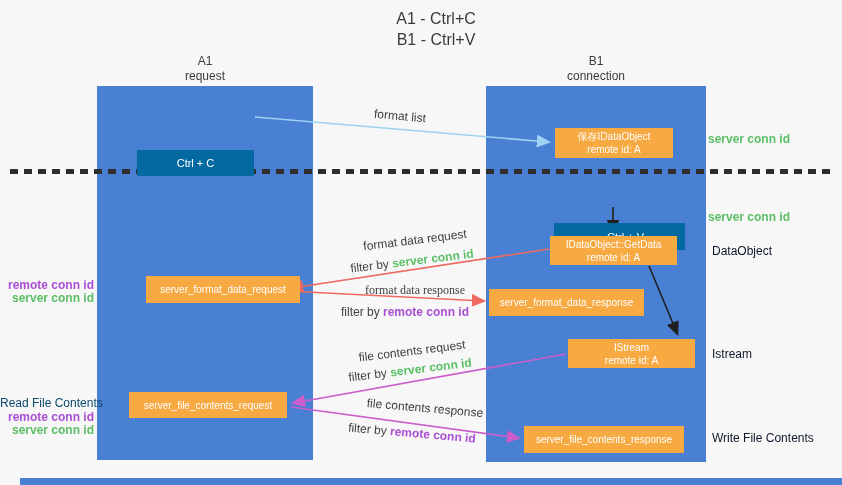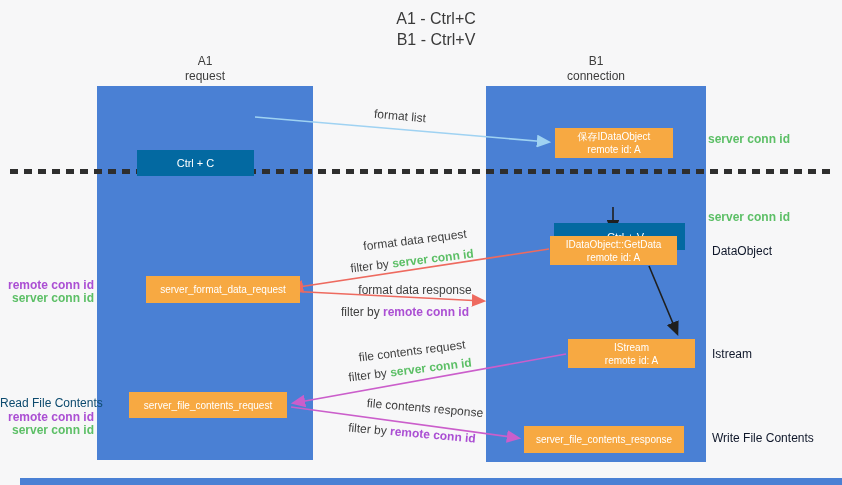--- a/index.html
+++ b/index.html
@@ -128,20 +128,23 @@
     <span class="two-line">
       <span class="two-line">IDataObject::GetData</span>
       <span class="two-line">remote id: A</span>
     </span>
   </div>
 
   <div class="box orange" style="left:131px;top:276px;width:154px;height:27px;margin-left:15px;">
     <span>server_format_data_request</span>
   </div>
 
+  <div class="box orange" style="left:489px;top:289px;width:155px;height:27px;">
+    <span>server_format_data_response</span>
+  </div>
 
   <div class="box orange" style="left:568px;top:339px;width:127px;height:29px;">
     <span class="two-line">
       <span class="two-line">IStream</span>
       <span class="two-line">remote id: A</span>
     </span>
   </div>
 
   <div class="box orange" style="left:129px;top:392px;width:158px;height:26px;">
     <span>server_file_contents_request</span>
@@ -163,21 +166,21 @@
   <div class="left-stack side-label purple" style="top:410px;">remote conn id</div>
   <div class="left-stack side-label green" style="top:423px;">server conn id</div>
 
   <div class="arrow-label" style="left:400px;top:116px;transform:translate(-50%,-50%) rotate(5deg);">format list</div>
 
   <div class="arrow-label" style="left:415px;top:240px;transform:translate(-50%,-50%) rotate(-7deg);">format data request</div>
   <div class="arrow-label" style="left:412px;top:261px;transform:translate(-50%,-50%) rotate(-7deg);">
     <span>filter by </span><span class="hl-green">server conn id</span>
   </div>
 
-  <div class="arrow-label" style="left:415px;top:290px;transform:translate(-50%,-50%);">format data response</div>
+  <div class="arrow-label" style="left:415px;top:290px;transform:translate(-50%,-50%);font-family:Liberation Serif, serif;">format data response</div>
   <div class="arrow-label" style="left:405px;top:312px;transform:translate(-50%,-50%);">
     <span>filter by </span><span class="hl-purple">remote conn id</span>
   </div>
 
   <div class="arrow-label" style="left:412px;top:351px;transform:translate(-50%,-50%) rotate(-7deg);">file contents request</div>
   <div class="arrow-label" style="left:410px;top:370px;transform:translate(-50%,-50%) rotate(-7deg);">
     <span>filter by </span><span class="hl-green">server conn id</span>
   </div>
 
   <div class="arrow-label" style="left:425px;top:408px;transform:translate(-50%,-50%) rotate(5deg);">file contents response</div>

